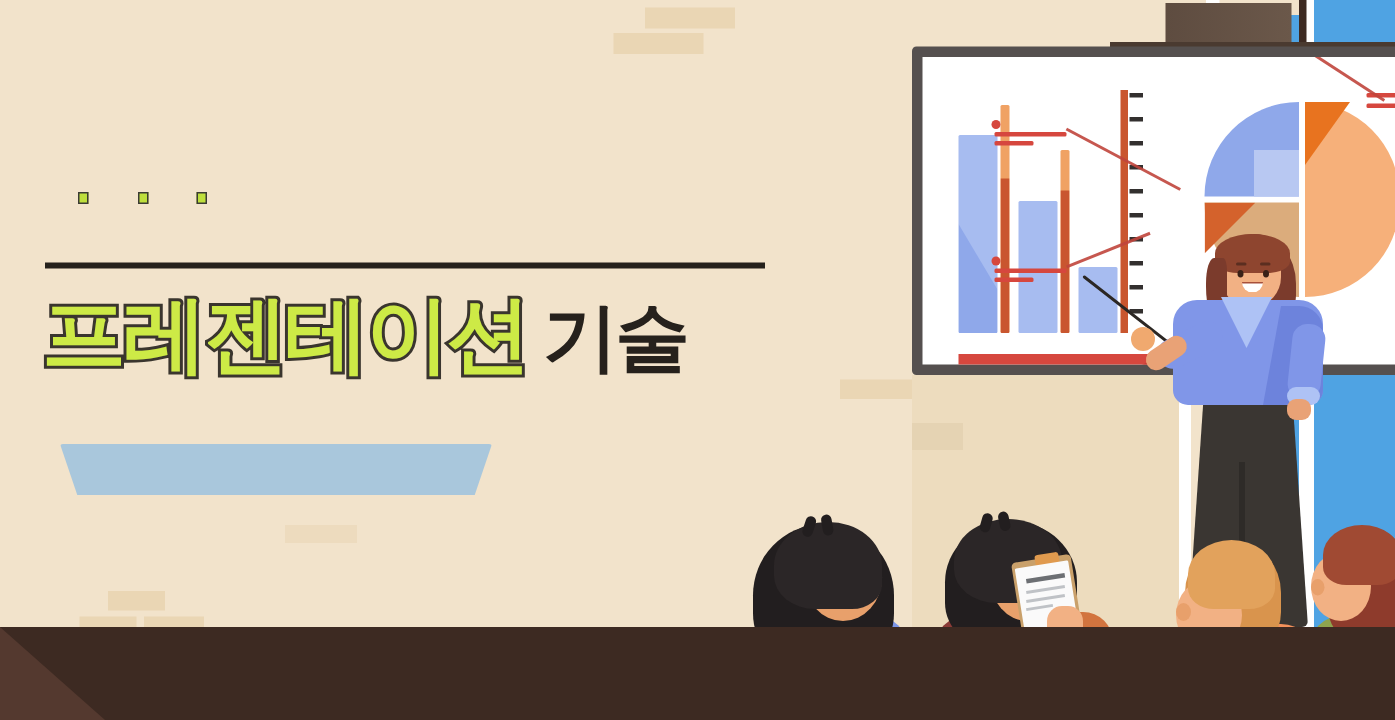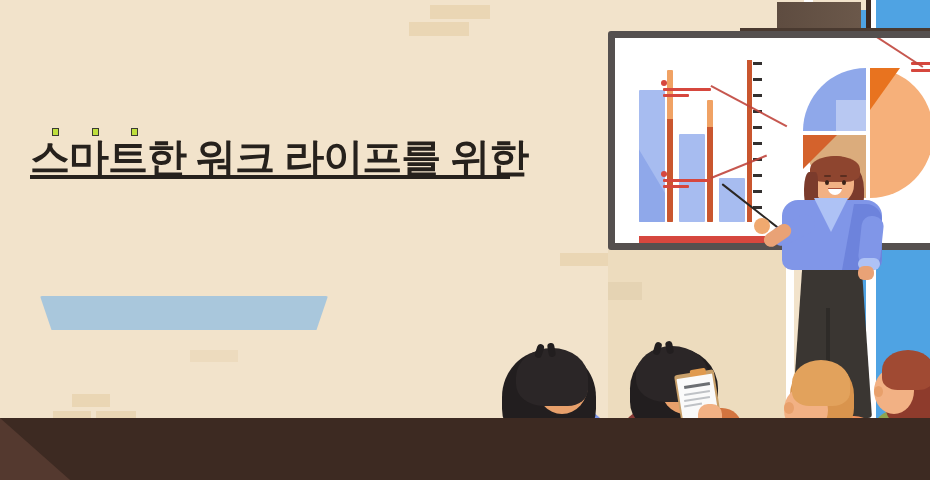--- a/index.html
+++ b/index.html
@@ -365,19 +365,22 @@
   </div>
 
   <div class="floor">
     <div class="floor-wedge"></div>
   </div>
 
   <div class="sq-dot" style="left:52px;top:128px;"></div>
   <div class="sq-dot" style="left:92px;top:128px;"></div>
   <div class="sq-dot" style="left:131px;top:128px;"></div>
 
-  <div class="title1">스마트한 워크 라이프를 위한</div>
   <div class="title1-ul"></div>
 
+  <div class="title2row">
+    <span class="title2-hl">프레젠테이션</span>
+    <span class="title2-plain">기술</span>
+  </div>
 
   <div class="badge-shadow"></div>
 
 </div>
 
 </body></html>

